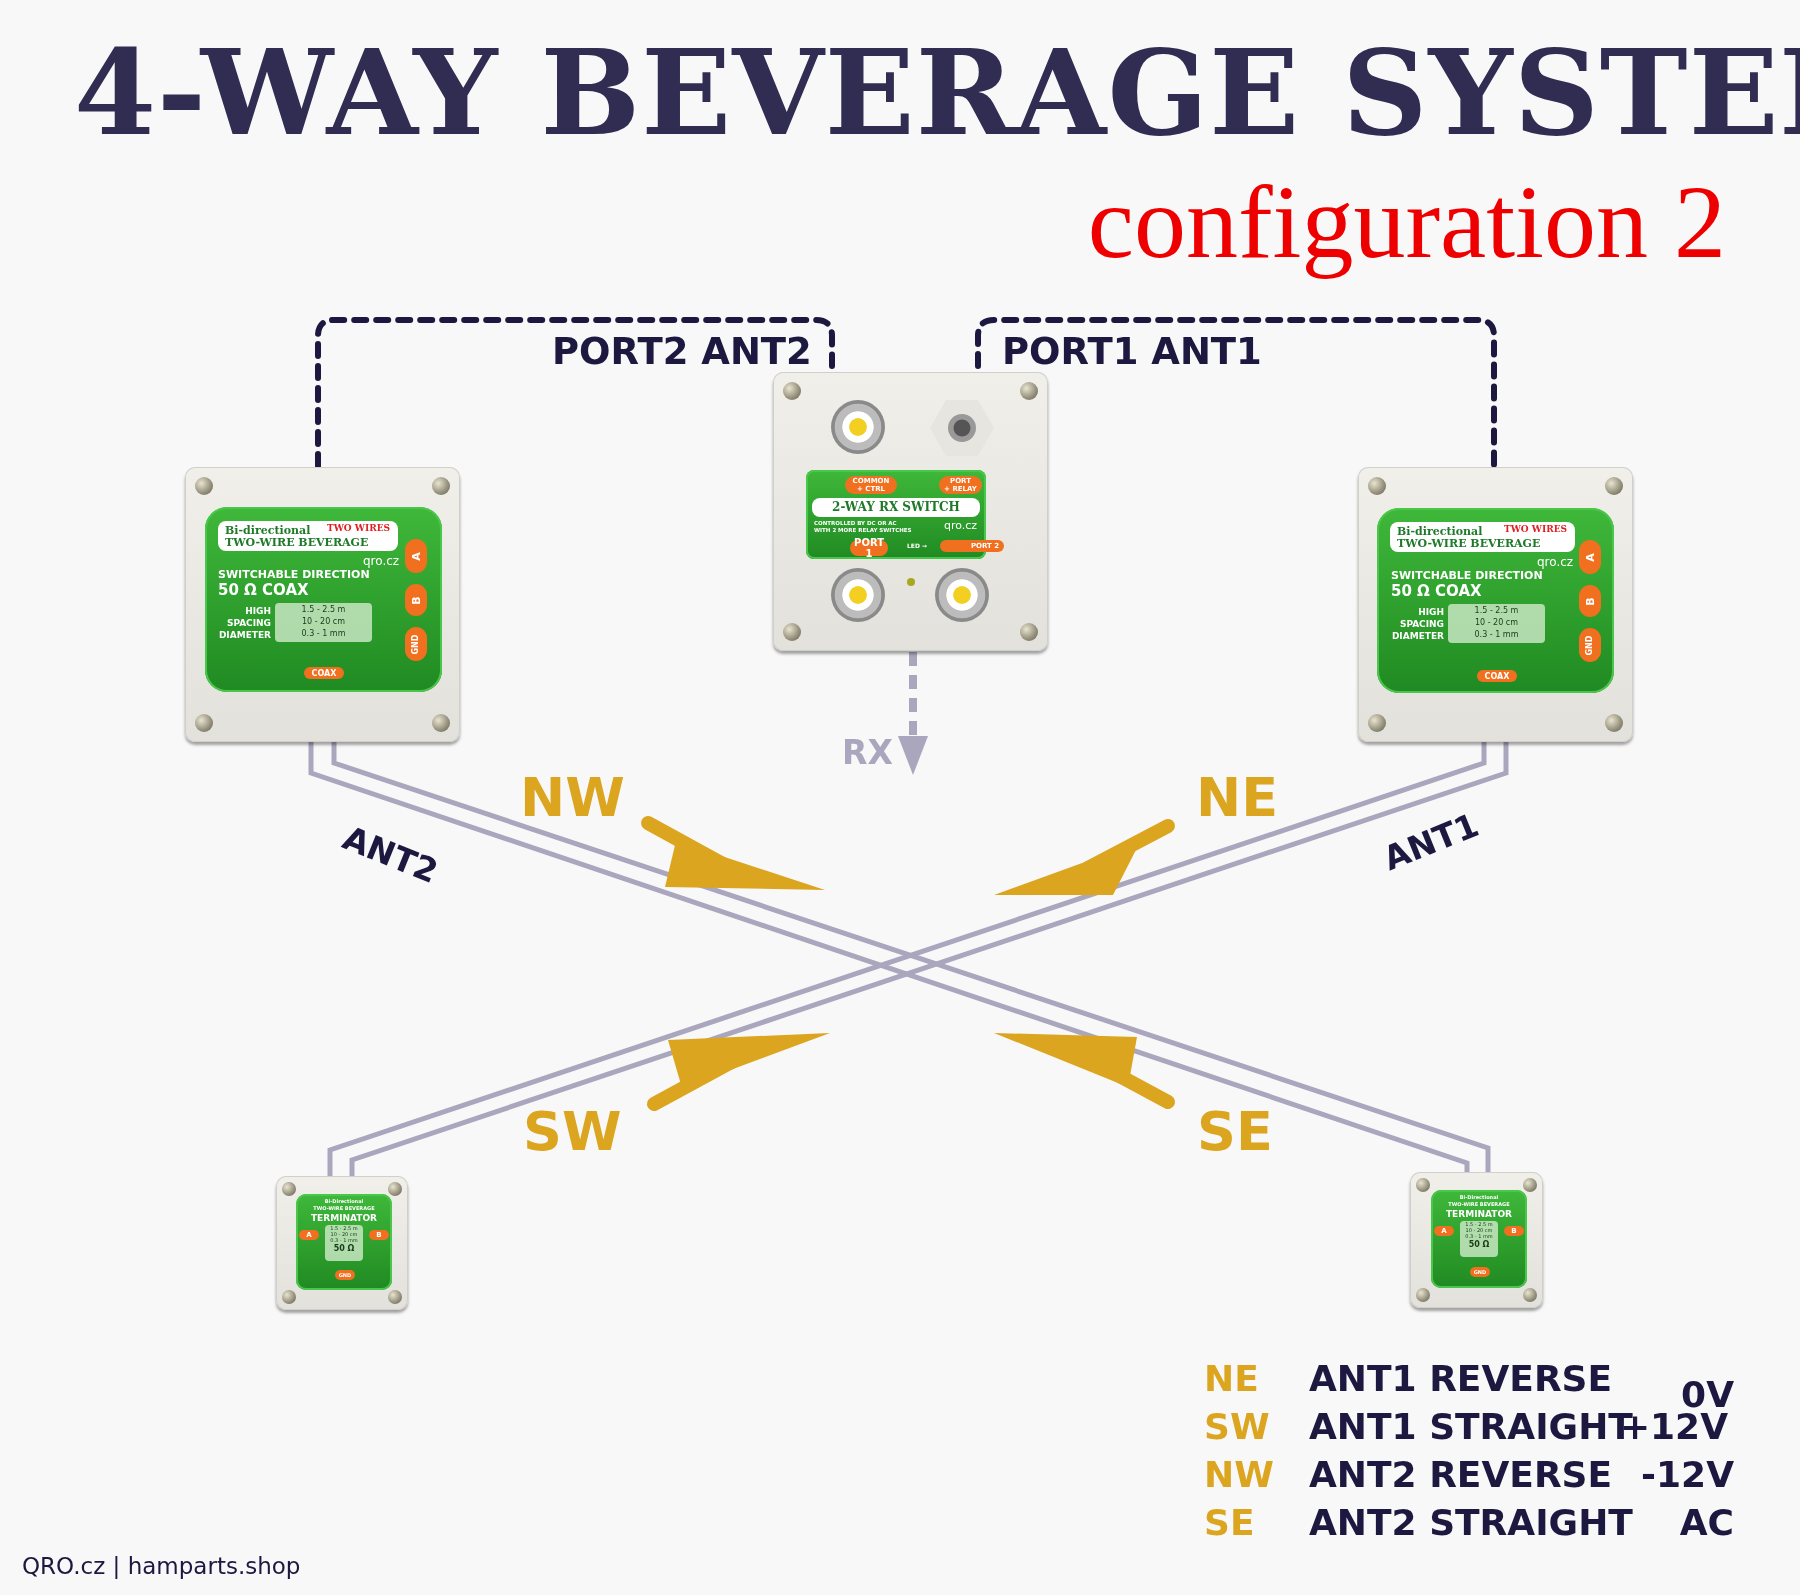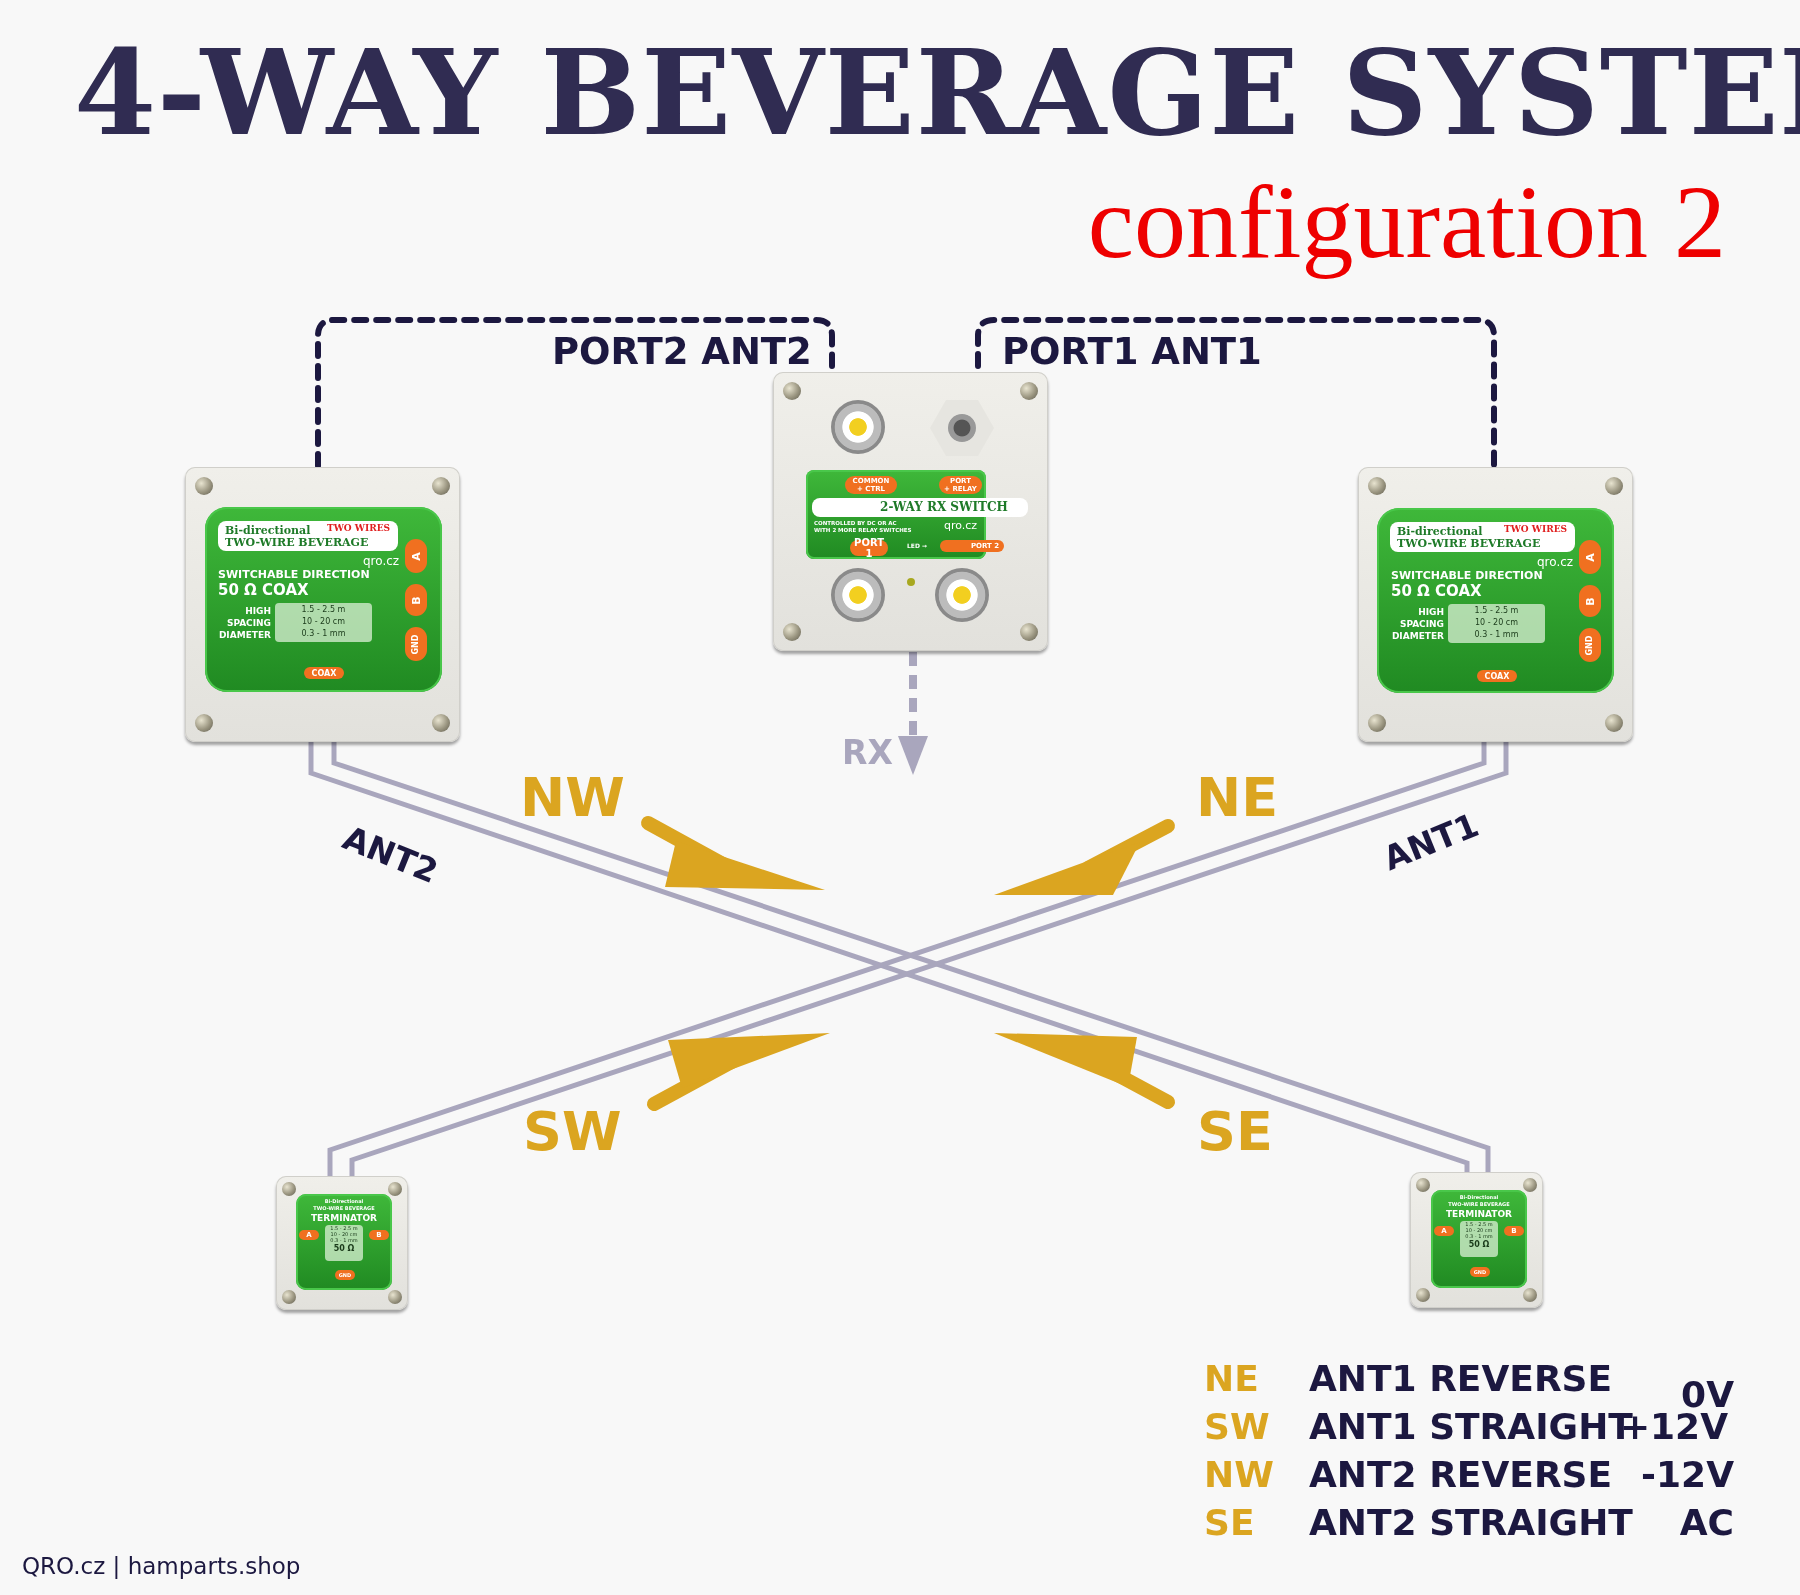--- a/index.html
+++ b/index.html
@@ -7,21 +7,21 @@
   .abs{position:absolute;}
   #title{left:74px;top:34px;font-family:"DejaVu Serif",serif;font-weight:bold;font-size:118px;color:#302c52;letter-spacing:1px;white-space:nowrap;line-height:1;}
   #subtitle{right:74px;top:170px;font-family:"Liberation Serif",serif;font-size:104px;color:#ee0000;white-space:nowrap;line-height:1;}
   svg#wires{position:absolute;left:0;top:0;}
   .lbl{font-family:"DejaVu Sans",sans-serif;font-weight:bold;color:#1c1840;white-space:nowrap;}
   .dir{font-family:"DejaVu Sans",sans-serif;font-weight:bold;color:#dba520;font-size:54px;}
   
   .enclosure{position:absolute;background:linear-gradient(#f0efea,#e2e1dc);border-radius:10px;box-shadow:0 3px 3px rgba(0,0,0,0.35), inset 0 0 0 1px #d0cfca;}
   .screw{position:absolute;width:18px;height:18px;border-radius:50%;background:radial-gradient(circle at 35% 35%,#e8e4d0,#9a9580 55%,#5d5a4c);}
   .panel{position:absolute;background:linear-gradient(#3fb83a,#208a22);border-radius:22px;box-shadow:inset 0 0 0 2px #49c74a;}
-  .white-lbl{position:absolute;background:#fff;border-radius:8px;font-family:"DejaVu Serif",serif;font-weight:bold;color:#1e7a28;line-height:1.1;padding-left:48px;}
+  .white-lbl{position:absolute;background:#fff;border-radius:8px;font-family:"DejaVu Serif",serif;font-weight:bold;color:#1e7a28;line-height:1.1;}
   .pill{position:absolute;background:#f07020;color:#fff;border-radius:12px;font-family:"DejaVu Sans",sans-serif;font-weight:bold;text-align:center;display:flex;align-items:center;justify-content:center;}
   .spec{position:absolute;background:rgba(220,240,215,0.75);border-radius:4px;color:#1a3a1a;font-family:"DejaVu Sans",sans-serif;text-align:center;}
   .wtext{position:absolute;color:#fff;font-family:"DejaVu Sans",sans-serif;font-weight:bold;white-space:nowrap;}
   .conn{position:absolute;border-radius:50%;background:radial-gradient(circle,#f2cf20 0 22%,#fff 24% 40%,#bcbcbc 42% 60%,#8a8a8a 62% 72%,#dcdcdc 74%);}
   .legend-row{position:absolute;left:1204px;font-family:"DejaVu Sans",sans-serif;font-weight:bold;font-size:36px;white-space:nowrap;}
   .legend-row .k{color:#dba520;position:absolute;left:0;}
   .legend-row .d{color:#1c1840;position:absolute;left:105px;}
   .legend-row .v{color:#1c1840;position:absolute;right:-530px;text-align:right;width:140px;}
   #footer{left:22px;top:1553px;font-family:"DejaVu Sans",sans-serif;font-weight:normal;font-size:23px;color:#1c1840;}
 </style>

